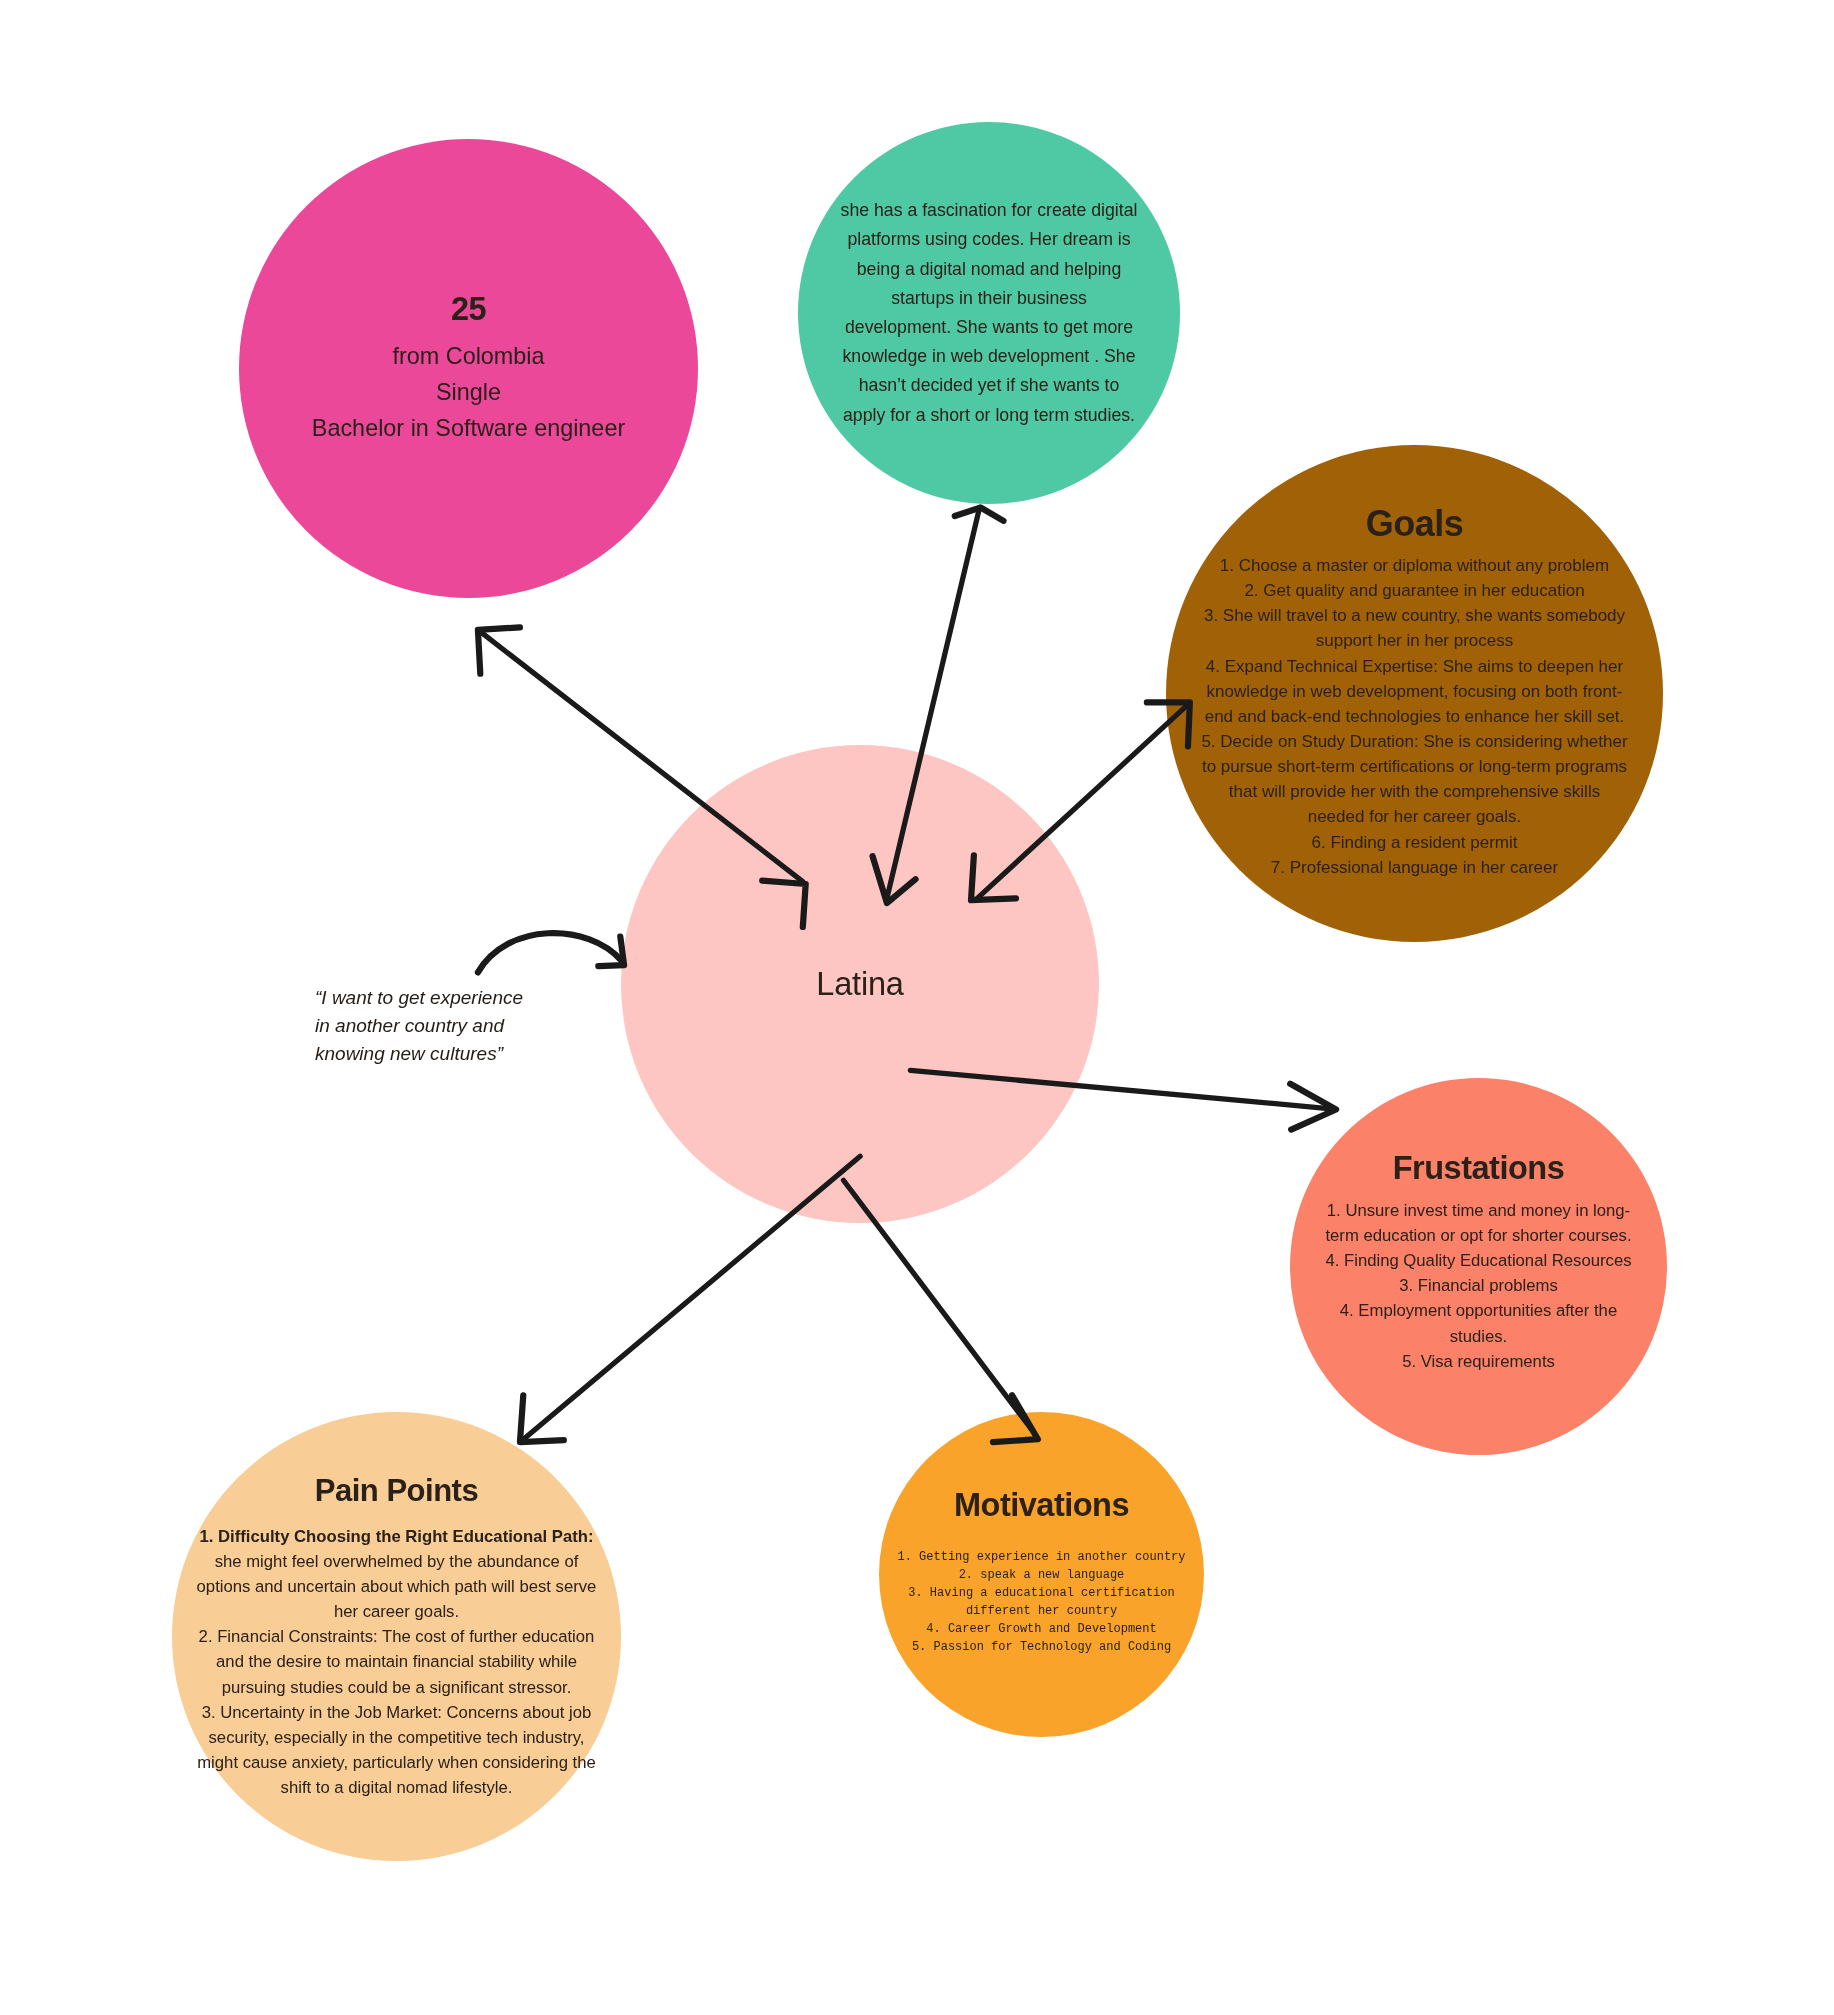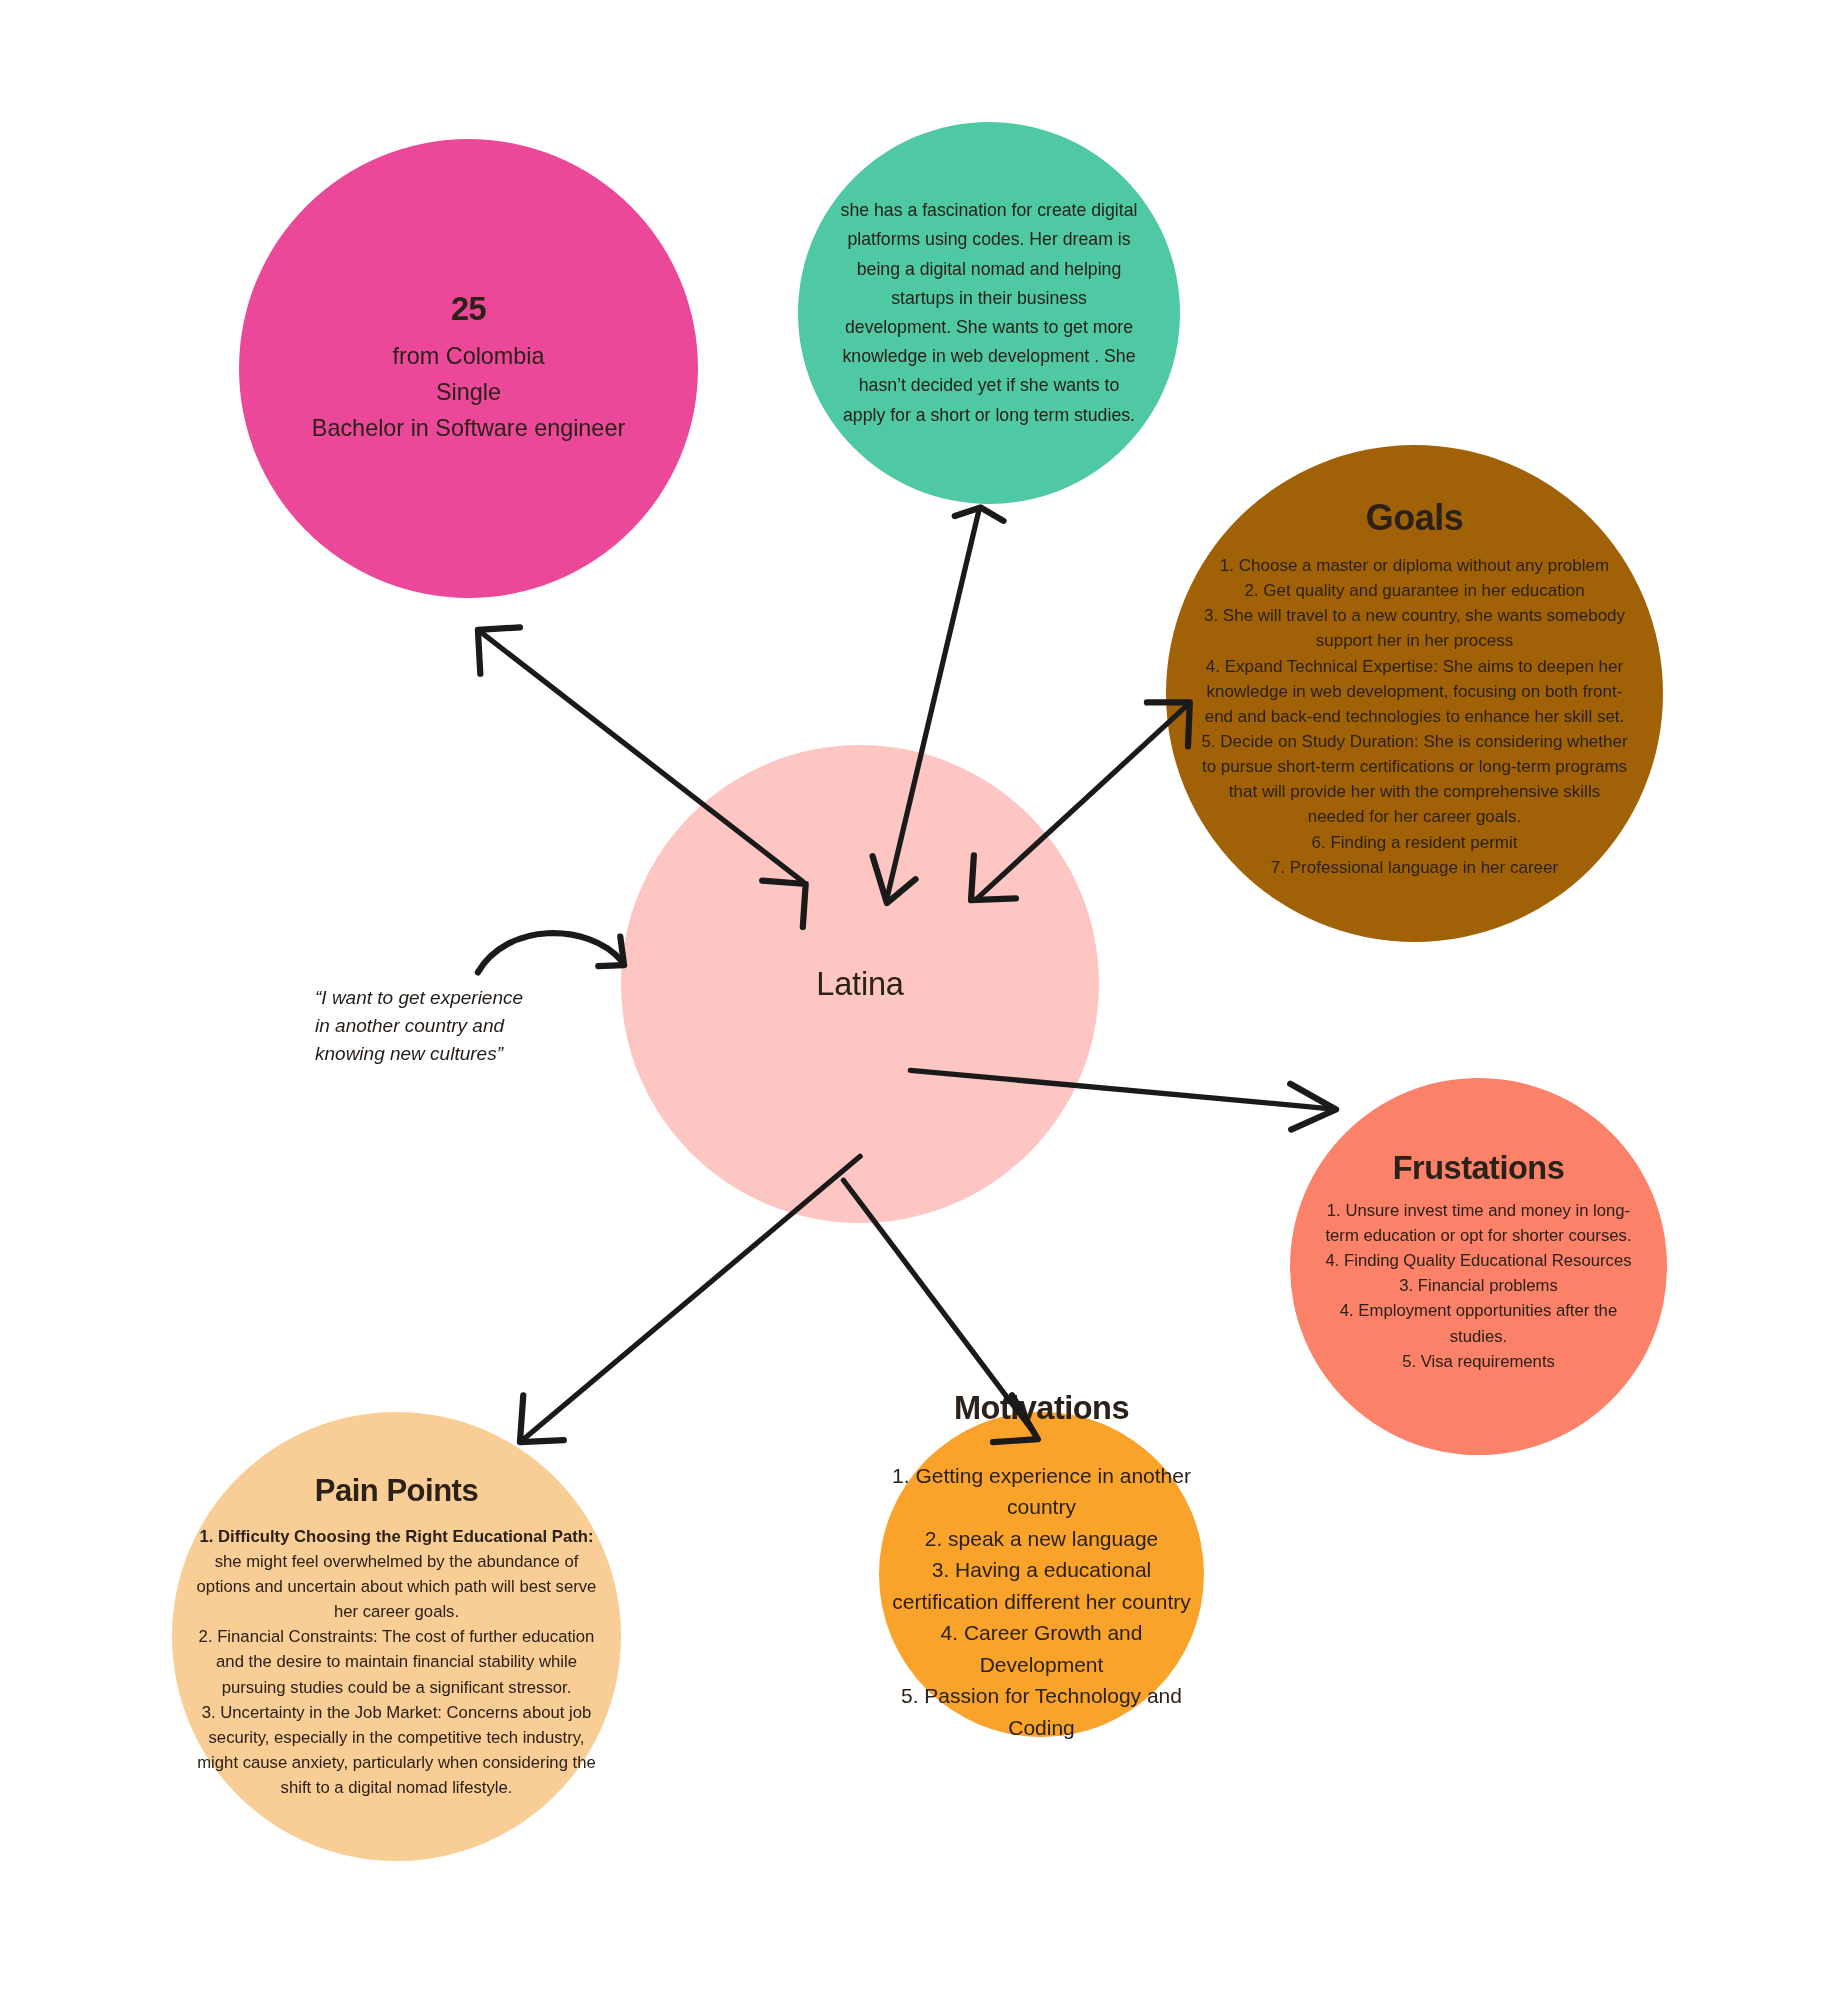--- a/index.html
+++ b/index.html
@@ -86,21 +86,21 @@
     width: 497px; height: 497px;
     background: #a16207;
   }
   #goals .title {
     font-size: 36px;
     font-weight: 700;
     letter-spacing: -0.5px;
     margin-bottom: 3.8px;
   }
   #goals ol {
-    margin: 10px; padding: 0;
+    margin: 4px; padding: 0;
     list-style: none;
     font-size: 17px;
     line-height: 1.48;
     width: 100%;
     padding: 0 7%;
     box-sizing: border-box;
   }
   #goals ol li { margin: 0; }
 
   
@@ -166,26 +166,27 @@
     width: 325px; height: 325px;
     background: #F9A32B;
   }
   #motivations .title {
     font-size: 32.5px;
     font-weight: 700;
     letter-spacing: -0.5px;
     margin-bottom: 17px;
   }
   #motivations ol {
-    margin: 16px; padding: 0 4%;
+    margin: 7px; padding: 0 4%;
     list-style: none;
-    font-size: 21px;
+    font-size: 12px;
     line-height: 1.5;
     width: 100%;
     box-sizing: border-box;
+    font-family: Liberation Mono, monospace;
   }
 
   
   #quote {
     position: absolute;
     left: 315px; top: 984px;
     width: 225px;
     z-index: 4;
     font-style: italic;
     font-size: 19px;

